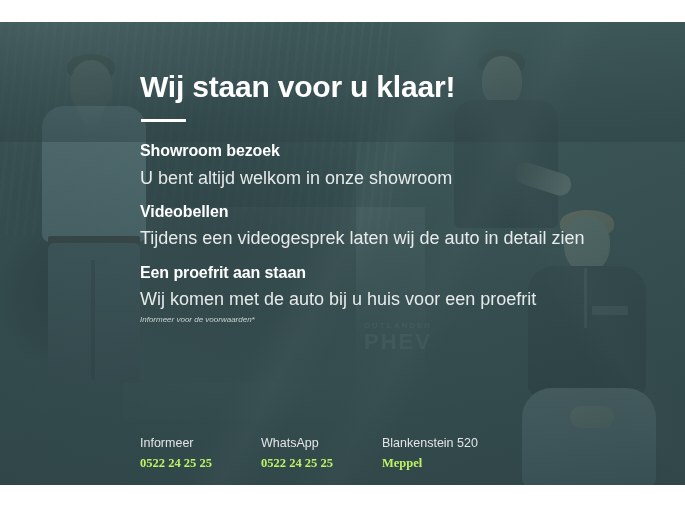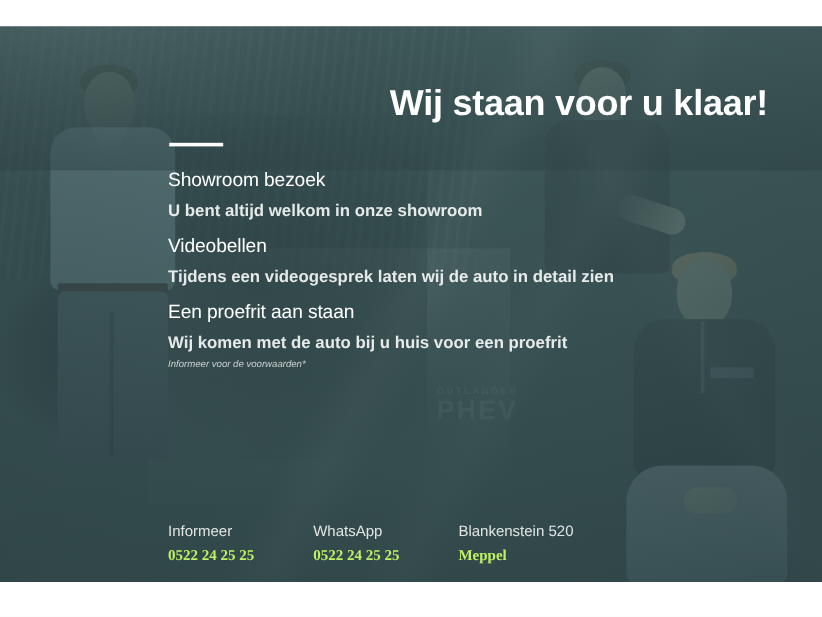--- a/index.html
+++ b/index.html
@@ -228,49 +228,48 @@
   }
 
   .hero-title {
     margin: 0;
     font-size: 30px;
     font-weight: 700;
     color: #ffffff;
     letter-spacing: -0.2px;
     line-height: 1.1;
     white-space: nowrap;
-    text-align: right;
   }
   .title-rule {
     width: 45px;
     height: 3px;
     background: #ffffff;
     margin: 16px 0 0 1px;
   }
 
   .service-list {
     margin: 18px 0 0 0;
     padding: 0;
     list-style: none;
   }
   .service-item { margin: 0 0 10px 0; }
   .service-item:last-child { margin-bottom: 0; }
 
   .service-title {
     margin: 0;
     font-size: 16px;
-    font-weight: 400;
+    font-weight: 700;
     color: #ffffff;
     line-height: 1.35;
     letter-spacing: -0.1px;
   }
   .service-desc {
     margin: 4px 0 0 0;
-    font-size: 14px;
-    font-weight: 700;
+    font-size: 18px;
+    font-weight: 400;
     color: rgba(255,255,255,0.88);
     line-height: 1.4;
   }
   .service-note {
     margin: 3px 0 0 0;
     font-size: 8px;
     font-weight: 400;
     color: rgba(255,255,255,0.72);
     line-height: 1.3;
     font-style: italic;

